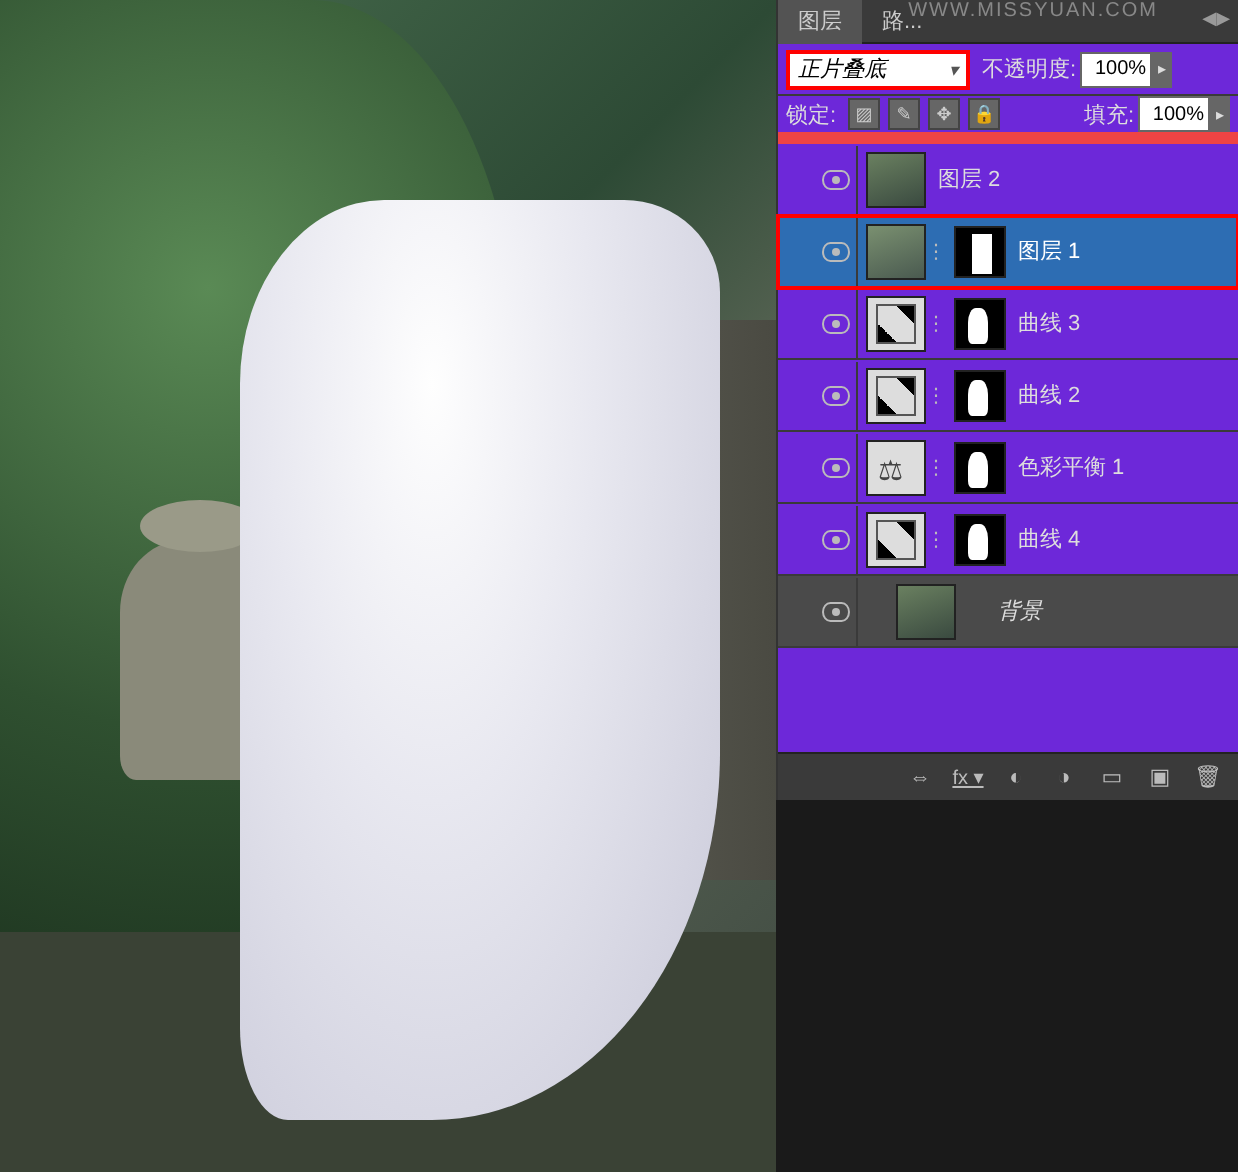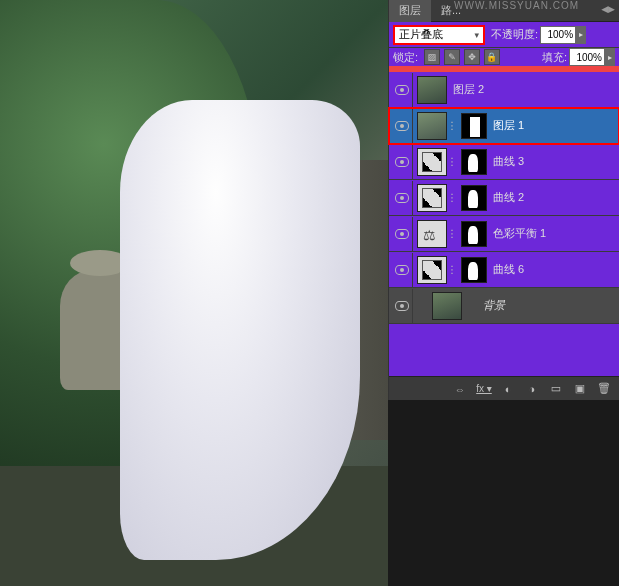--- a/index.html
+++ b/index.html
@@ -5,31 +5,31 @@
   * { margin: 0; padding: 0; box-sizing: border-box; font-family: "Microsoft YaHei", sans-serif; }
   body { width: 619px; height: 586px; background: #1a1a1a; overflow: hidden; position: relative; }
   .canvas-area { position: absolute; left: 0; top: 0; width: 388px; height: 586px; background: linear-gradient(135deg, #4a7050 0%, #2d4a35 40%, #5a6555 60%, #3d4840 100%); display: flex; align-items: center; justify-content: center; }
   .panel { position: absolute; right: 0; top: 0; width: 231px; height: 400px; background: #6d28d9; font-size: 11px; color: #ddd; border-left: 1px solid #333; }
   .panel-tabs { height: 22px; background: #3a3a3a; display: flex; align-items: center; border-bottom: 1px solid #222; position: relative; }
   .panel-tab { padding: 4px 10px; color: #ccc; font-size: 11px; cursor: pointer; }
   .panel-tab.active { background: #535353; }
   .tab-arrows { position: absolute; right: 4px; top: 4px; color: #999; font-size: 9px; }
   .watermark { position: absolute; right: 40px; top: 0; color: #888; font-size: 10px; letter-spacing: 1px; }
   .row1 { height: 26px; display: flex; align-items: center; padding: 0 4px; border-bottom: 1px solid #3a3a3a; }
-  .blend-select { width: 92px; height: 20px; background: #fff; color: #000; border: 1px solid #888; display: flex; align-items: center; padding: 0 4px; font-size: 11px; position: relative; }
+  .blend-select { width: 92px; height: 20px; background: #fff; color: #000; border: 1px solid #888; display: flex; align-items: center; padding: 0 4px; font-size: 11px; position: relative; font-style: italic; }
   .blend-select::after { content: "▾"; position: absolute; right: 4px; color: #555; font-size: 9px; }
   .highlight-red { border: 2px solid #ff0000; }
   .label-sm { margin: 0 2px 0 6px; font-size: 11px; color: #ddd; }
   .pct-box { width: 36px; height: 18px; background: #fff; color: #000; border: 1px solid #666; display: inline-flex; align-items: center; justify-content: flex-end; padding-right: 2px; font-size: 10px; }
   .pct-arrow { width: 10px; height: 18px; background: #666; display: inline-flex; align-items: center; justify-content: center; font-size: 8px; color: #ddd; }
   .row2 { height: 24px; display: flex; align-items: center; padding: 0 4px; border-bottom: 6px solid #ef4444; }
   .lock-icons { display: flex; gap: 4px; margin-left: 4px; }
   .lock-btn { width: 16px; height: 16px; background: #666; border: 1px solid #444; display: flex; align-items: center; justify-content: center; font-size: 9px; color: #ccc; }
   .layer-list { }
-  .layer-row { height: 36px; display: flex; align-items: center; border-bottom: 1px solid #3a3a3a; padding: 0 2px; }
+  .layer-row { height: 36px; display: flex; align-items: center; border-bottom: 1px solid #3a3a3a; padding: 0 18px; }
   .layer-row.selected { background: #2d6db3; color: #fff; }
   .layer-row.highlight { outline: 2px solid #ff0000; outline-offset: -1px; }
   .vis { width: 22px; height: 34px; display: flex; align-items: center; justify-content: center; border-right: 1px solid #3a3a3a; }
   .eye { width: 14px; height: 10px; border: 1px solid #bbb; border-radius: 60% / 100%; position: relative; }
   .eye::after { content: ""; position: absolute; left: 4px; top: 2px; width: 4px; height: 4px; background: #bbb; border-radius: 50%; }
   .thumb { width: 30px; height: 28px; background: #888; border: 1px solid #222; margin-left: 4px; position: relative; }
   .thumb.adj { background: #ddd; display: flex; align-items: center; justify-content: center; }
   .curves-icon { width: 20px; height: 20px; background: linear-gradient(45deg, #000 0%, #000 25%, transparent 25%, transparent 75%, #000 75%); border: 1px solid #555; }
   .balance-icon { width: 18px; height: 14px; position: relative; }
   .balance-icon::before { content: "⚖"; font-size: 14px; color: #444; }
@@ -151,21 +151,21 @@
 
     <div class="layer-row">
       <div class="vis">
           <div class="eye"></div>
         </div>
       <div class="thumb adj">
           <div class="curves-icon"></div>
         </div>
       <div class="link-icon">⋮</div>
       <div class="mask white-shape"></div>
-      <span class="layer-name">曲线 6</span>
+      <span class="layer-name">曲线 4</span>
     </div>
 
     <div class="layer-row row-bg">
       <div class="vis">
           <div class="eye"></div>
         </div>
       <div class="bg-thumb"></div>
       <span class="layer-name bg-name">背景</span>
     </div>
 

